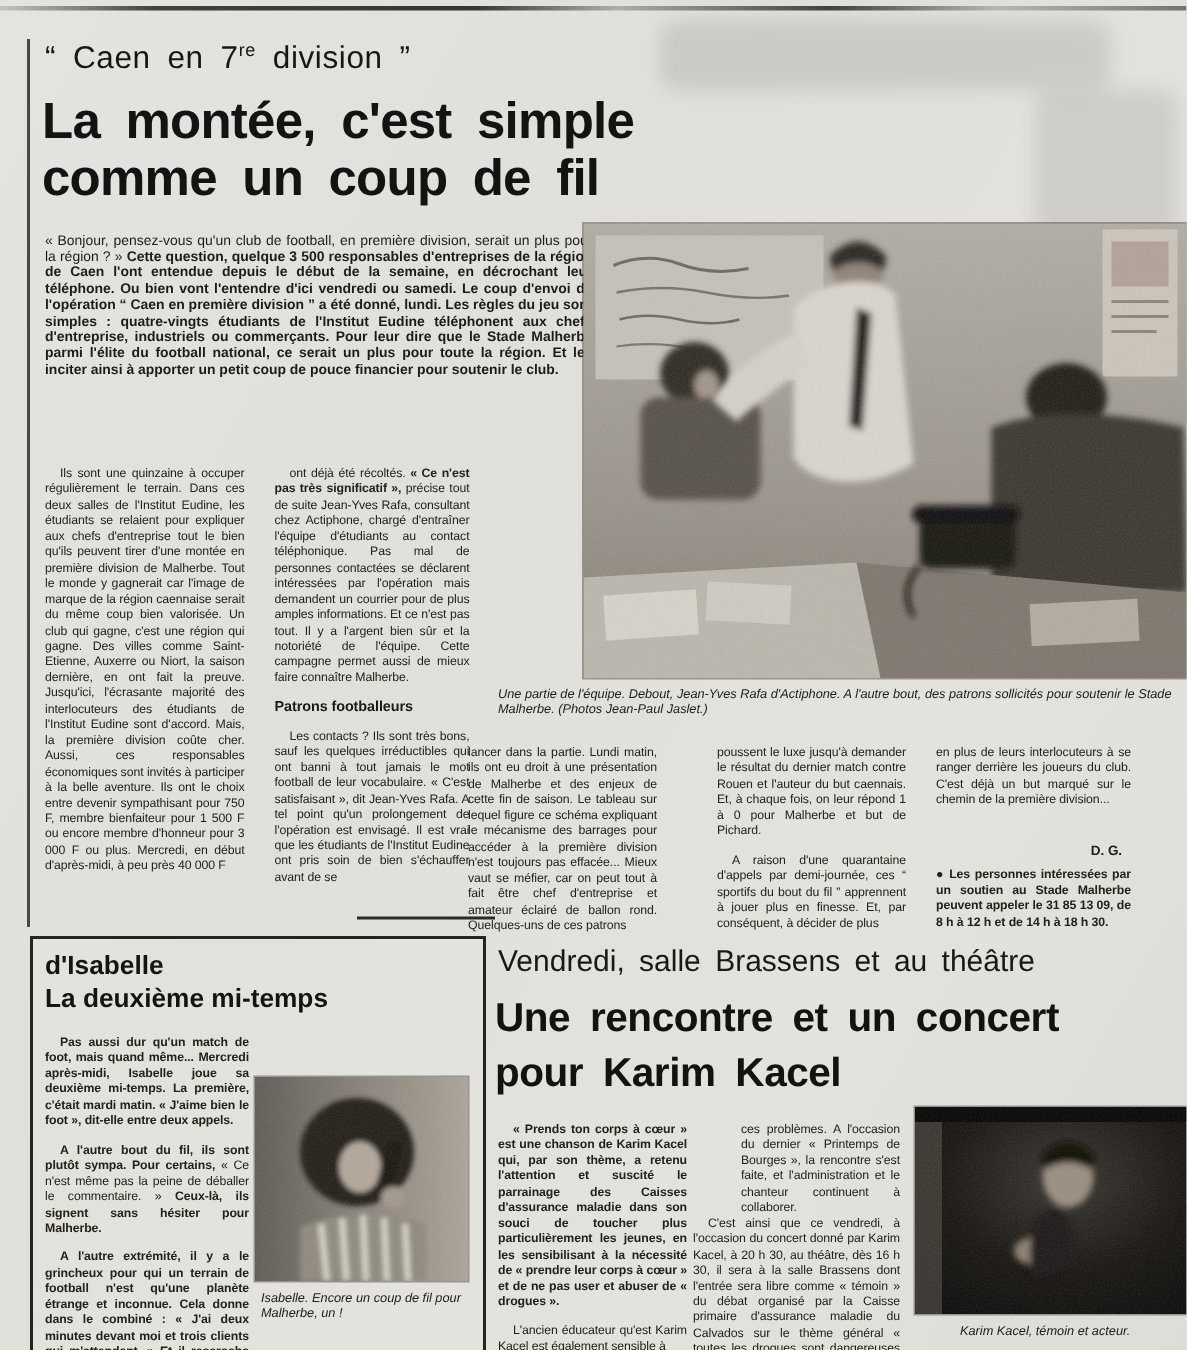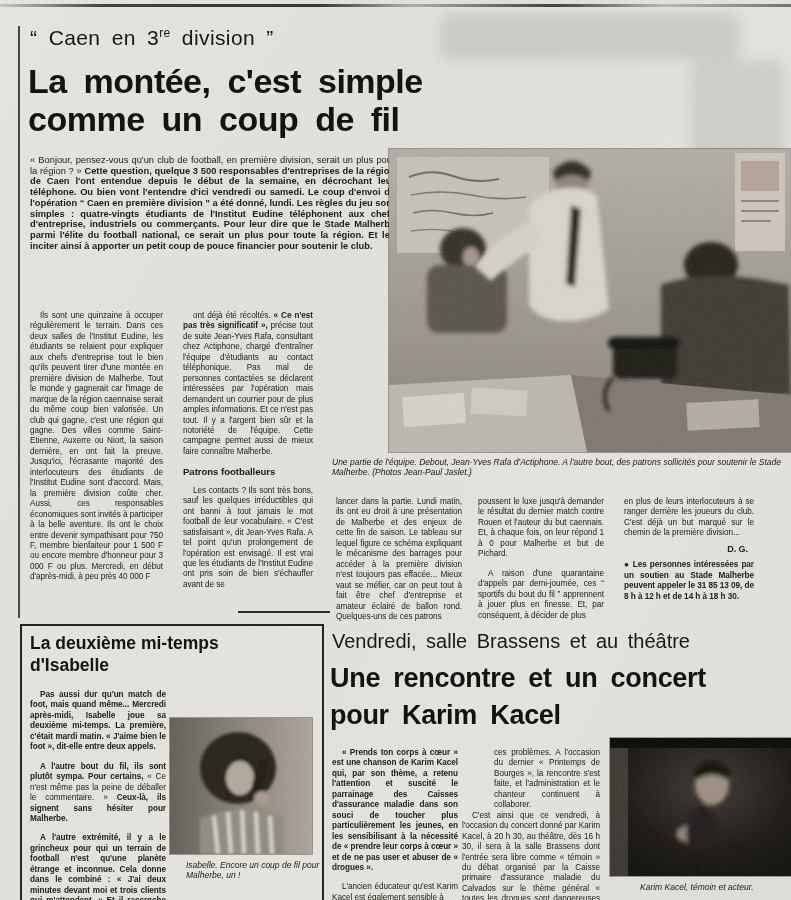--- a/index.html
+++ b/index.html
@@ -21,42 +21,42 @@
   .intro{font-size:9.3px;line-height:10.7px;text-align:justify;color:#1d1c1a;font-weight:bold;}
   .intro .lead{font-weight:normal;}
   .body{font-size:8.2px;line-height:10.45px;text-align:justify;color:#232119;
         letter-spacing:-.05px;}
   .body p{margin:0 0 0 0;text-indent:10px;}
   .body p + p{margin-top:9px;}
   .b{font-weight:bold;}
   .subhead{font-weight:bold;font-size:9.6px;text-align:left;margin:10px 0 8px 0;
            color:#1b1a18;text-indent:0 !important;}
   .caption{font-style:italic;font-size:8.5px;line-height:10.3px;color:#21201d;}
-  .sig{text-align:right;font-weight:bold;font-size:9px;margin:5px 6px 6px 0;}
+  .sig{text-align:right;font-weight:bold;font-size:9px;margin:23px 6px 6px 0;}
   .note{font-weight:bold;}
   .photo{background:#8f8a82;box-shadow:0 0 0 1px rgba(40,38,34,.4);}
   .ibox{border:2px solid #26241f;background:rgba(228,227,222,.6);}
   .ibox-title{font-size:17.5px;font-weight:bold;line-height:22px;color:#151412;}
   .k-kicker{font-size:20px;color:#1a1918;word-spacing:4px;}
   .k-head{font-size:27px;font-weight:bold;color:#131210;letter-spacing:-.3px;
           word-spacing:6px;line-height:37px;}
   .ghost{border-radius:12px;filter:blur(6px);}
 </style>
 </head>
 <body>
 
 <div id="page">
 
   <div class="abs toprule"></div>
   <div class="abs leftrule"></div>
 
   <div class="abs ghost" style="left:440px;top:14px;width:300px;height:46px;background:rgba(150,148,140,.28);"></div>
   <div class="abs ghost" style="left:690px;top:60px;width:95px;height:100px;background:rgba(140,138,130,.22);"></div>
 
-  <div class="abs kicker" style="left:30px;top:26px;"><span>“ Caen en 3</span><sup>re</sup><span> division ”</span></div>
+  <div class="abs kicker" style="left:30px;top:26px;"><span>“ Caen en 7</span><sup>re</sup><span> division ”</span></div>
 
   <div class="abs headline" style="left:28px;top:62px;width:540px;">
     <div>La montée, c'est simple</div>
     <div>comme un coup de fil</div>
   </div>
 
   <div class="abs intro" style="left:30px;top:155px;width:365px;"><span class="lead">« Bonjour, pensez-vous qu'un club de football, en première division, serait un plus pour la région ? »</span><span> Cette question, quelque 3 500 responsables d'entreprises de la région de Caen l'ont entendue depuis le début de la semaine, en décrochant leur téléphone. Ou bien vont l'entendre d'ici vendredi ou samedi. Le coup d'envoi de l'opération “ Caen en première division ” a été donné, lundi. Les règles du jeu sont simples : quatre-vingts étudiants de l'Institut Eudine téléphonent aux chefs d'entreprise, industriels ou commerçants. Pour leur dire que le Stade Malherbe parmi l'élite du football national, ce serait un plus pour toute la région. Et les inciter ainsi à apporter un petit coup de pouce financier pour soutenir le club.</span></div>
 
   <div class="abs photo" style="left:389px;top:149px;width:402px;height:303px;">
     <svg width="402" height="303" viewBox="0 0 402 303">
@@ -125,41 +125,41 @@
   <div class="abs body" style="left:30px;top:311px;width:133px;">
     <p>Ils sont une quinzaine à occuper régulièrement le terrain. Dans ces deux salles de l'Institut Eudine, les étudiants se relaient pour expliquer aux chefs d'entreprise tout le bien qu'ils peuvent tirer d'une montée en première division de Malherbe. Tout le monde y gagnerait car l'image de marque de la région caennaise serait du même coup bien valorisée. Un club qui gagne, c'est une région qui gagne. Des villes comme Saint-Etienne, Auxerre ou Niort, la saison dernière, en ont fait la preuve. Jusqu'ici, l'écrasante majorité des interlocuteurs des étudiants de l'Institut Eudine sont d'accord. Mais, la première division coûte cher. Aussi, ces responsables économiques sont invités à participer à la belle aventure. Ils ont le choix entre devenir sympathisant pour 750 F, membre bienfaiteur pour 1 500 F ou encore membre d'honneur pour 3 000 F ou plus. Mercredi, en début d'après-midi, à peu près 40 000 F</p>
   </div>
 
   <div class="abs body" style="left:183px;top:311px;width:130px;">
     <p><span>ont déjà été récoltés. </span><span class="b">« Ce n'est pas très significatif »,</span><span> précise tout de suite Jean-Yves Rafa, consultant chez Actiphone, chargé d'entraîner l'équipe d'étudiants au contact téléphonique. Pas mal de personnes contactées se déclarent intéressées par l'opération mais demandent un courrier pour de plus amples informations. Et ce n'est pas tout. Il y a l'argent bien sûr et la notoriété de l'équipe. Cette campagne permet aussi de mieux faire connaître Malherbe.</span></p>
     <div class="subhead">Patrons footballeurs</div>
     <p>Les contacts ? Ils sont très bons, sauf les quelques irréductibles qui ont banni à tout jamais le mot football de leur vocabulaire. « C'est satisfaisant », dit Jean-Yves Rafa. A tel point qu'un prolongement de l'opération est envisagé. Il est vrai que les étudiants de l'Institut Eudine ont pris soin de bien s'échauffer avant de se</p>
   </div>
 
-  <div class="abs body" style="left:336px;top:497px;width:126px;">
+  <div class="abs body" style="left:312px;top:497px;width:126px;">
     <p style="text-indent:0;">lancer dans la partie. Lundi matin, ils ont eu droit à une présentation de Malherbe et des enjeux de cette fin de saison. Le tableau sur lequel figure ce schéma expliquant le mécanisme des barrages pour accéder à la première division n'est toujours pas effacée... Mieux vaut se méfier, car on peut tout à fait être chef d'entreprise et amateur éclairé de ballon rond. Quelques-uns de ces patrons</p>
   </div>
 
   <div class="abs body" style="left:478px;top:497px;width:126px;">
     <p style="text-indent:0;">poussent le luxe jusqu'à demander le résultat du dernier match contre Rouen et l'auteur du but caennais. Et, à chaque fois, on leur répond 1 à 0 pour Malherbe et but de Pichard.</p>
     <p>A raison d'une quarantaine d'appels par demi-journée, ces “ sportifs du bout du fil ” apprennent à jouer plus en finesse. Et, par conséquent, à décider de plus</p>
   </div>
 
   <div class="abs body" style="left:624px;top:497px;width:130px;">
     <p style="text-indent:0;">en plus de leurs interlocuteurs à se ranger derrière les joueurs du club. C'est déjà un but marqué sur le chemin de la première division...</p>
     <div class="sig">D. G.</div>
     <p class="note" style="text-indent:0;">● Les personnes intéressées par un soutien au Stade Malherbe peuvent appeler le 31 85 13 09, de 8 h à 12 h et de 14 h à 18 h 30.</p>
   </div>
 
   <div class="abs sep" style="left:238px;top:611px;width:92px;"></div>
 
   <div class="abs ibox" style="left:20px;top:624px;width:300px;height:276px;">
     <div class="abs ibox-title" style="left:8px;top:6px;width:286px;">
+      <div>d'Isabelle</div>
       <div>La deuxième mi-temps</div>
-      <div>d'Isabelle</div>
     </div>
     <div class="abs body" style="left:8px;top:64px;width:136px;">
       <p class="b">Pas aussi dur qu'un match de foot, mais quand même... Mercredi après-midi, Isabelle joue sa deuxième mi-temps. La première, c'était mardi matin. « J'aime bien le foot », dit-elle entre deux appels.</p>
       <p><span class="b">A l'autre bout du fil, ils sont plutôt sympa. Pour certains,</span><span> « Ce n'est même pas la peine de déballer le commentaire. » </span><span class="b">Ceux-là, ils signent sans hésiter pour Malherbe.</span></p>
       <p class="b">A l'autre extrémité, il y a le grincheux pour qui un terrain de football n'est qu'une planète étrange et inconnue. Cela donne dans le combiné : « J'ai deux minutes devant moi et trois clients qui m'attendent. » Et il raccroche sans même dire au-revoir. Il mérite presque un carton rouge.</p>
     </div>
     <div class="abs photo" style="left:148px;top:92px;width:142px;height:136px;">
       <svg width="142" height="136" viewBox="0 0 142 136">
         <defs>
           <linearGradient id="ibg" x1="0" y1="0" x2="1" y2="0">
@@ -180,21 +180,21 @@
           <ellipse cx="68" cy="50" rx="38" ry="36" fill="#221d18"></ellipse>
           <ellipse cx="70" cy="60" rx="14" ry="17" fill="#b2a799"></ellipse>
           <rect x="84" y="42" width="11" height="36" rx="5" fill="#191511" transform="rotate(14 89 60)"></rect>
           <ellipse cx="92" cy="80" rx="8" ry="7" fill="#a3988a"></ellipse>
           <path d="M30,100 q40,-16 84,-2 l0,38 -84,0 z" fill="#8f897f"></path>
           <path d="M44,98 l4,38 M58,94 l3,42 M72,92 l2,44 M86,94 l2,42 M100,98 l2,38" stroke="#d8d4ca" stroke-width="4"></path>
         </g>
         <rect width="142" height="136" filter="url(#igrain)" opacity="0.15"></rect>
       </svg>
     </div>
-    <div class="abs caption" style="left:164px;top:234px;width:138px;">Isabelle. Encore un coup de fil pour Malherbe, un !</div>
+    <div class="abs caption" style="left:152px;top:234px;width:138px;">Isabelle. Encore un coup de fil pour Malherbe, un !</div>
   </div>
 
   <div class="abs k-kicker" style="left:332px;top:630px;">Vendredi, salle Brassens et au théâtre</div>
   <div class="abs k-head" style="left:330px;top:660px;width:430px;">
     <div>Une rencontre et un concert</div>
     <div>pour Karim Kacel</div>
   </div>
 
   <div class="abs body" style="left:332px;top:748px;width:126px;">
     <p class="b" style="text-indent:10px;">« Prends ton corps à cœur » est une chanson de Karim Kacel qui, par son thème, a retenu l'attention et suscité le parrainage des Caisses d'assurance maladie dans son souci de toucher plus particulièrement les jeunes, en les sensibilisant à la nécessité de « prendre leur corps à cœur » et de ne pas user et abuser de « drogues ».</p>

